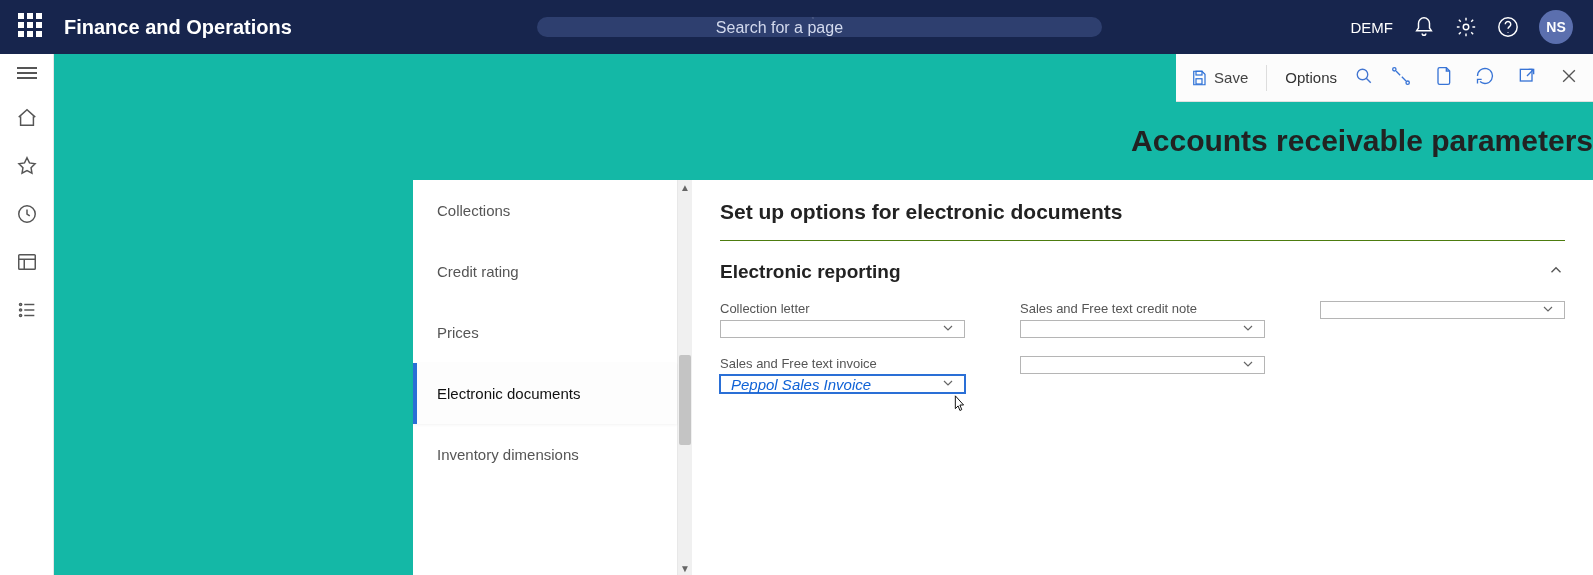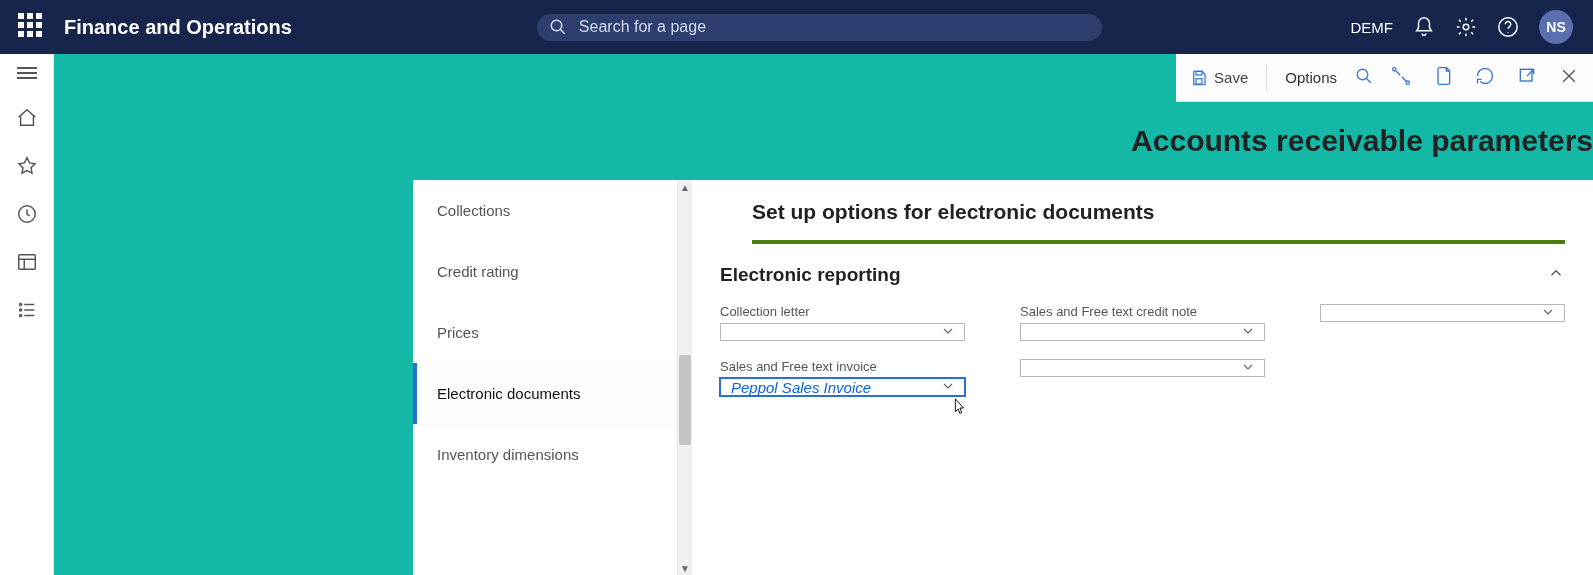--- a/index.html
+++ b/index.html
@@ -11,24 +11,25 @@
       background: #17254d; color: #fff; padding: 0 12px;
     }
     .waffle {
       width: 28px; height: 28px; display: grid;
       grid-template-columns: repeat(3,6px); grid-template-rows: repeat(3,6px);
       gap: 3px; margin: 0 18px 0 6px; cursor: pointer;
     }
     .waffle span { background: #fff; width: 6px; height: 6px; }
     .brand { font-size: 20px; font-weight: 600; }
     .search-wrap {
-      margin-left: 245px; width: 565px; height: 27px;
+      margin-left: 245px; width: 565px; height: 20px;
       background: #2e3f6f; border-radius: 16px;
       display: flex; align-items: center; padding: 0 12px;
       cursor: text;
+      flex-direction: column;
     }
     .search-wrap svg { width: 18px; height: 18px; stroke: #d8def0; fill: none; stroke-width: 2; margin-right: 12px; }
     .search-input {
       flex: 1; background: transparent; border: none; outline: none;
       color: #fff; font-size: 16px;
     }
     .search-input::placeholder { color: #d3daee; }
     .header-right { margin-left: auto; display: flex; align-items: center; gap: 20px; padding-right: 8px; }
     .company { font-size: 15px; font-weight: 400; }
     .hicon { width: 22px; height: 22px; display:flex; align-items:center; justify-content:center; cursor:pointer; }
@@ -97,21 +98,21 @@
       position:absolute; left:0; right:0; height:14px; display:flex; align-items:center; justify-content:center;
       color:#666; font-size:10px; cursor:pointer;
     }
     .scroll-arrow.top { top:0; }
     .scroll-arrow.bottom { bottom:0; }
     .scroll-thumb { position:absolute; left:1px; right:1px; top:175px; height:90px; background:#c4c4c4; border-radius:2px; cursor:pointer; }
 
     .detail {
       flex:1; background:#fff; margin-left:0px; padding:20px 28px; overflow:auto;
     }
-    .detail-title { font-size:21px; font-weight:600; color:#222; padding-bottom:16px; border-bottom:4px solid #4d7c0f;margin-left:32px; }
+    .detail-title { font-size:21px; font-weight:600; color:#222; padding-bottom:16px; border-bottom:1px solid #4d7c0f; }
     .section-head { display:flex; align-items:center; justify-content:space-between; margin-top:20px; }
     .section-title { font-size:19px; font-weight:600; color:#222; }
     .collapse-btn { cursor:pointer; }
     .collapse-btn svg { width:18px; height:18px; stroke:#555; fill:none; stroke-width:1.8; }
 
     .fields-grid {
       display:grid; grid-template-columns: 245px 245px 245px; column-gap:55px;
       margin-top:18px;
     }
     .field { display:flex; flex-direction:column; margin-bottom:18px; }

